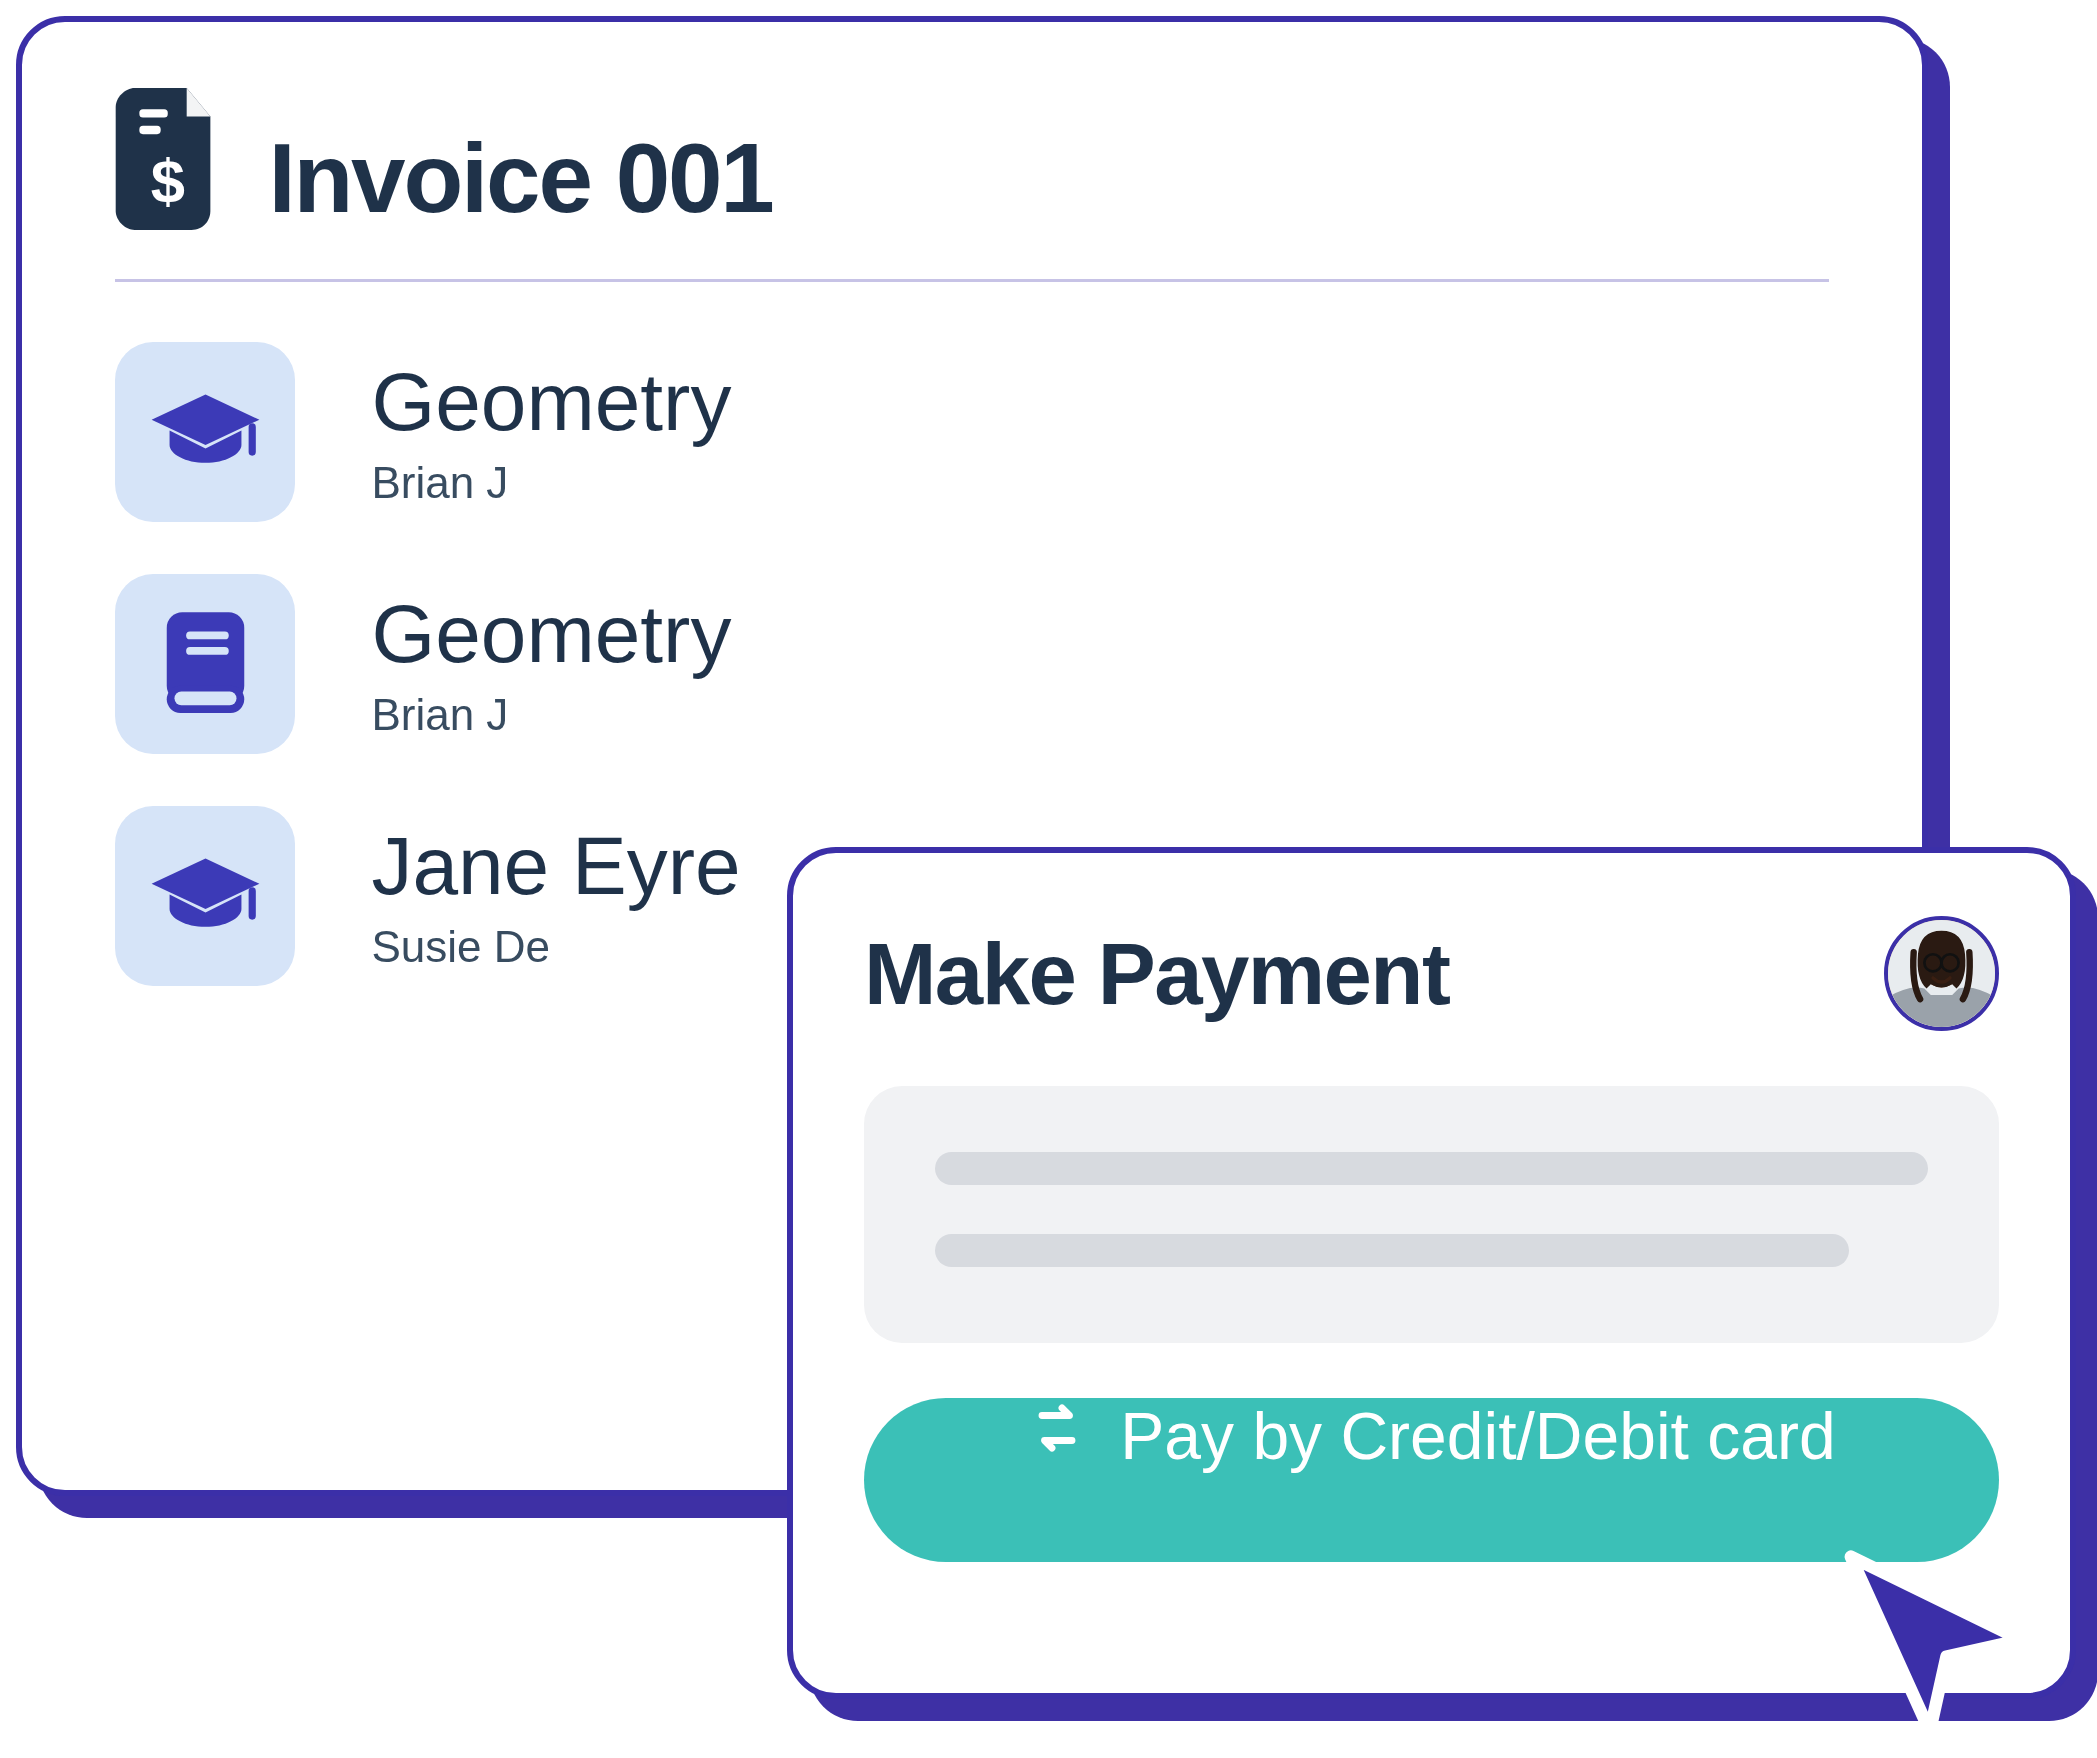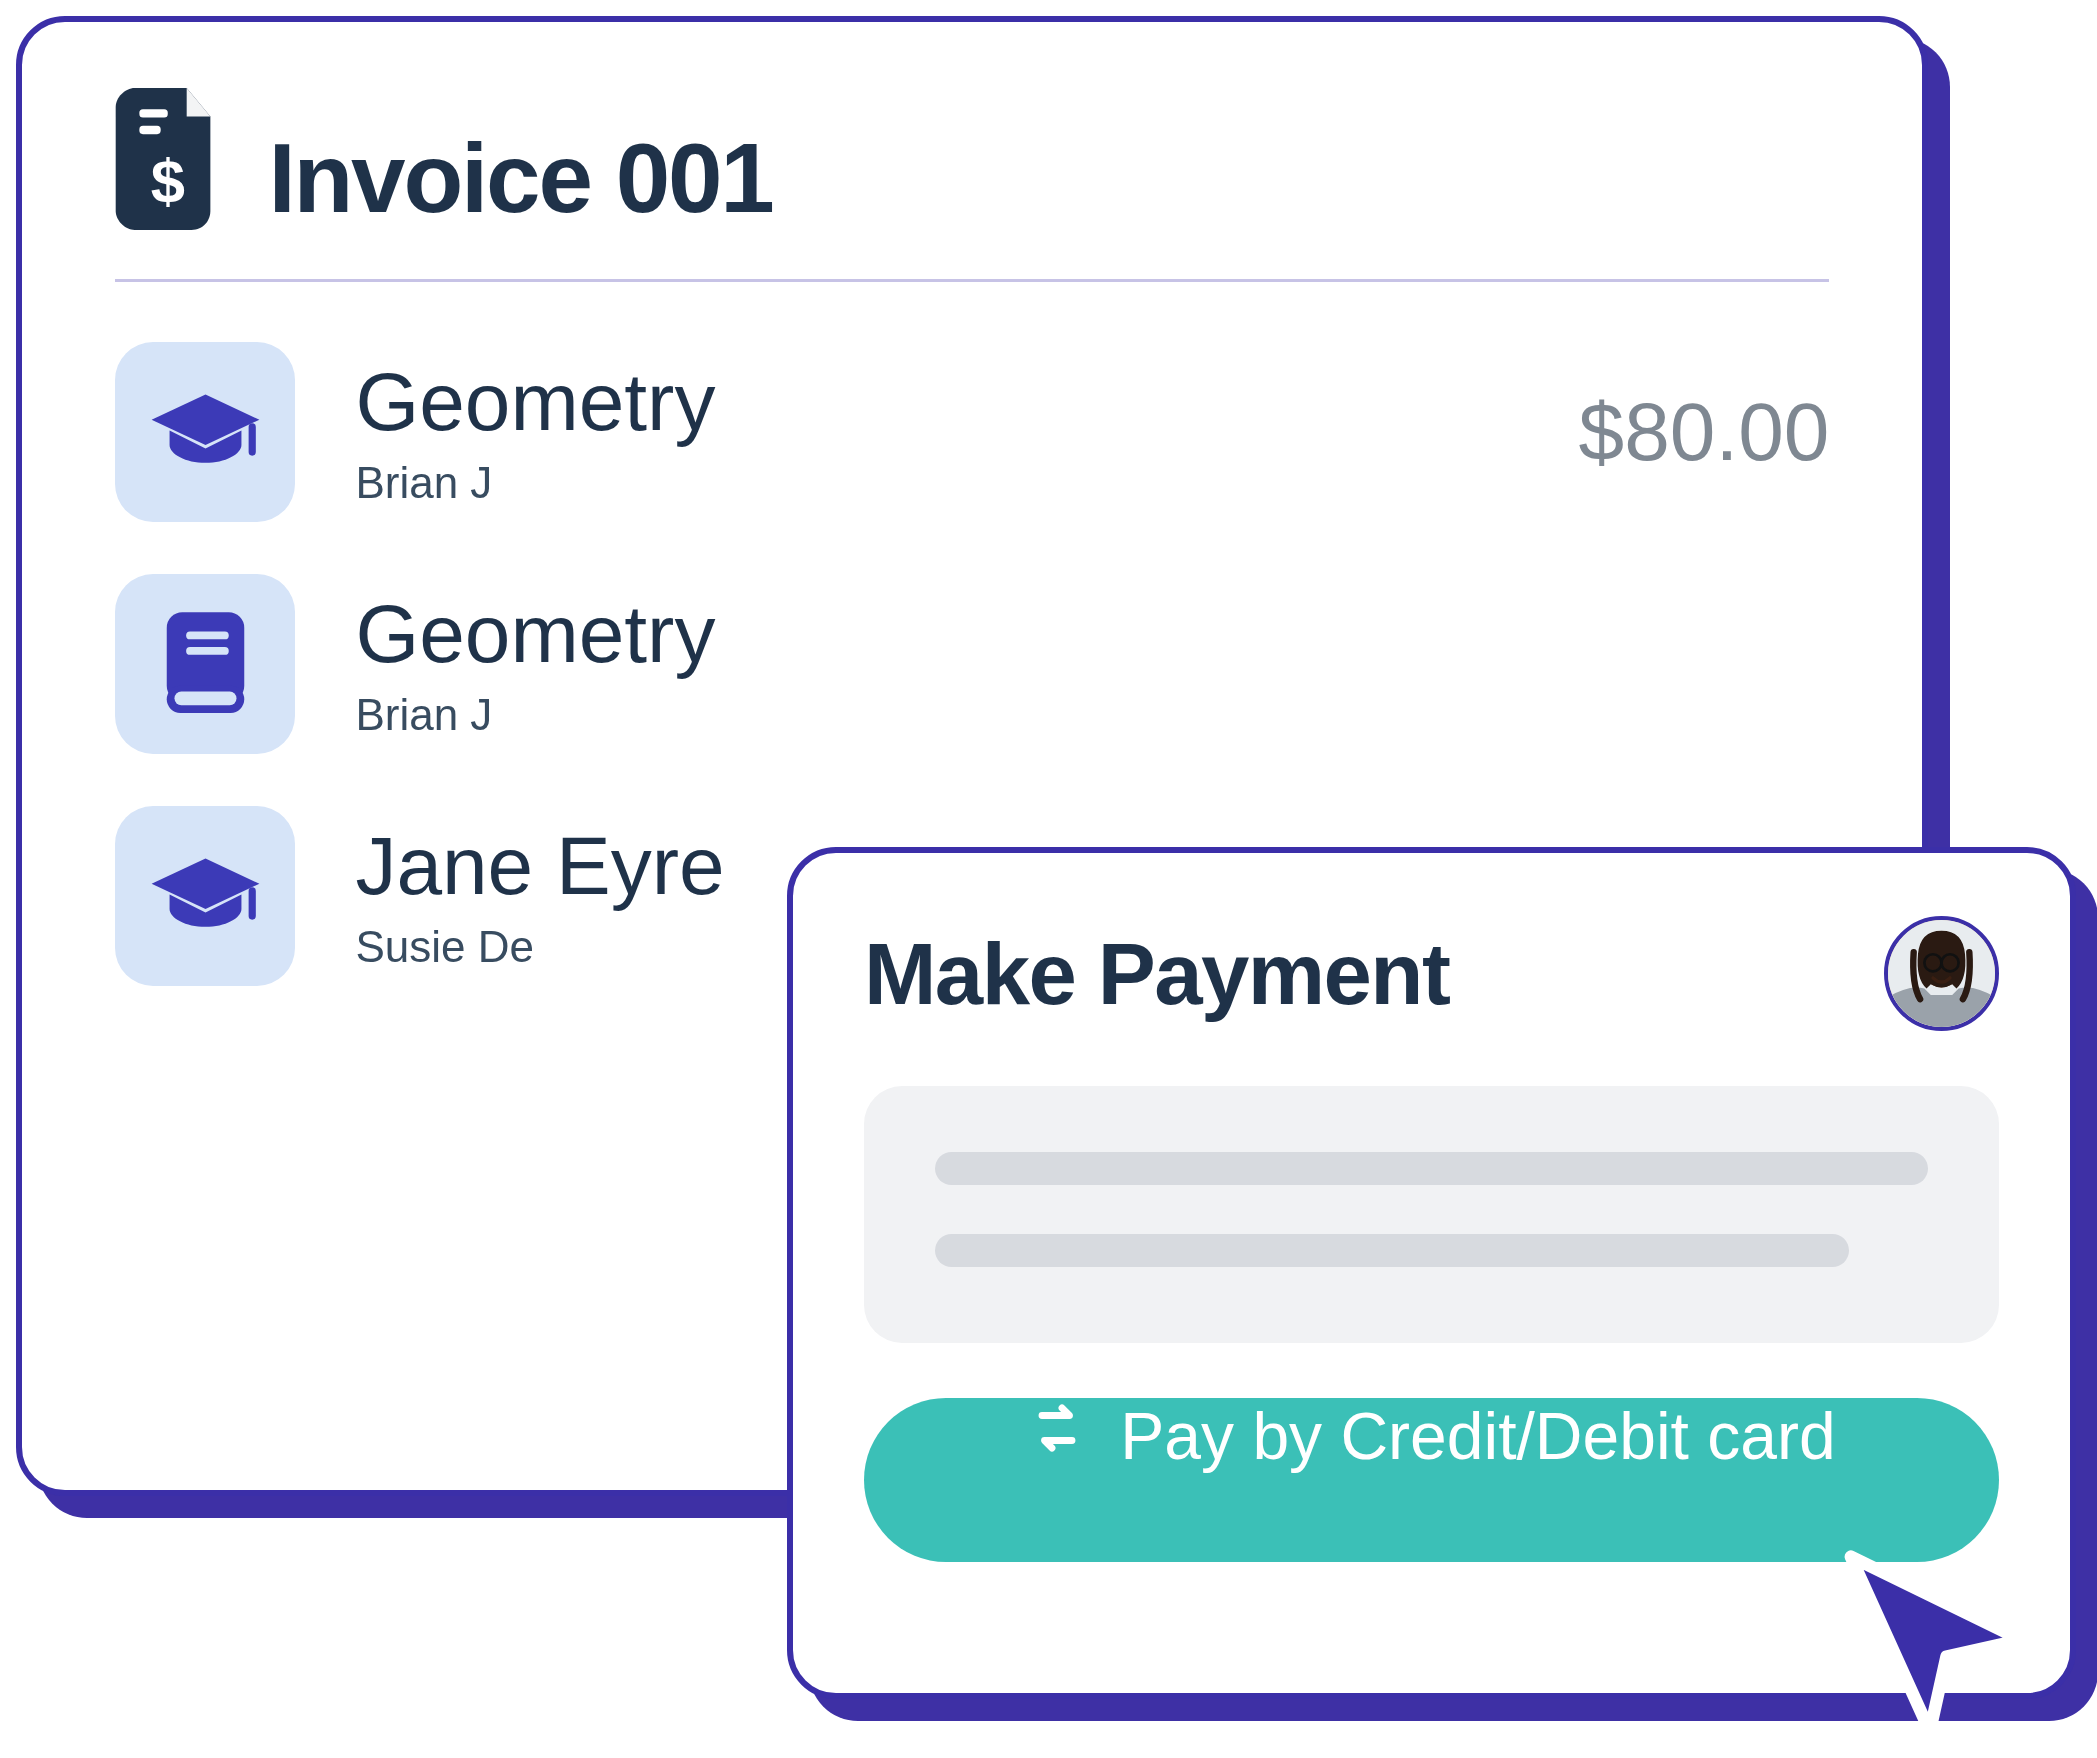--- a/index.html
+++ b/index.html
@@ -53,21 +53,21 @@
     margin-top: 40px;
   }
   .invoice-doc-icon { width: 115px; height: 142px; flex: 0 0 auto; }
   .divider {
     height: 2.2px;
     background: var(--divider);
     width: 100%;
     margin-bottom: 33px;
   }
   .line-items { display: flex; flex-direction: column; gap: 52px; margin-top: 60px; }
-  .line-item { display: flex; align-items: center; gap: 60px; }
+  .line-item { display: flex; align-items: center; gap: 76px; }
   .item-icon-box {
     width: 180px; height: 180px;
     background: var(--icon-bg);
     border-radius: 38px;
     display: flex; align-items: center; justify-content: center;
     flex: 0 0 auto;
   }
   .item-text { display: flex; flex-direction: column; gap: 9.8px; flex: 1 1 auto; min-width: 0; }
   .item-name {
     font-size: 82px;
@@ -194,21 +194,20 @@
               <path fill="#3c3ab7" d="M32 4 L62 18 L32 32 L2 18 Z"></path>
               <path fill="#3c3ab7" d="M12 24v8c0 5 9 10 20 10s20-5 20-10v-8L32 34 12 24z"></path>
               <rect x="56" y="20" width="4" height="18" rx="2" fill="#3c3ab7"></rect>
             </svg>
           </span>
         </div>
         <div class="item-text">
           <div class="item-name">Geometry</div>
           <div class="item-sub">Brian J</div>
         </div>
-        <div class="item-price">$80.00</div>
       </div>
 
       <div class="line-item">
         <div class="item-icon-box">
           <span>
             <svg viewBox="0 0 48 56" width="93" height="109">
               <rect x="4" y="2" width="40" height="46" rx="8" fill="#3c3ab7"></rect>
               <rect x="4" y="40" width="40" height="14" rx="7" fill="#3c3ab7"></rect>
               <rect x="8" y="43" width="32" height="7" rx="3.5" fill="#d6e4f8"></rect>
               <rect x="14" y="12" width="22" height="4" rx="2" fill="#d6e4f8"></rect>

